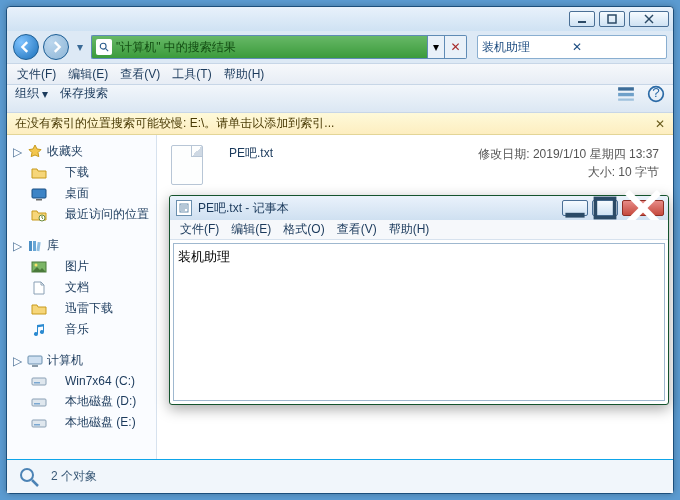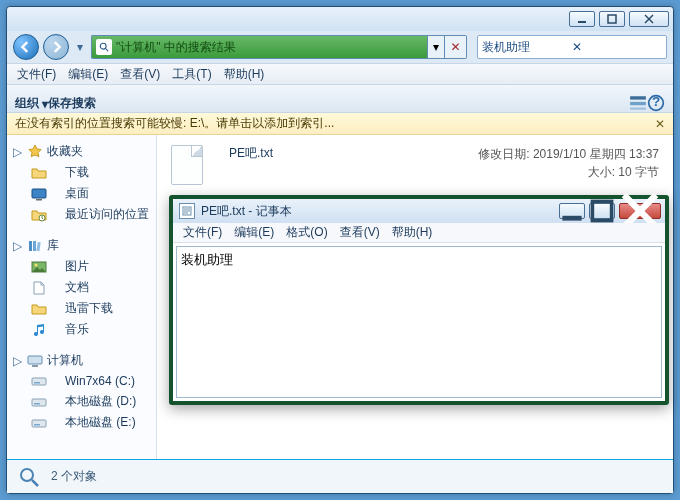--- a/index.html
+++ b/index.html
@@ -62,21 +62,21 @@
   .search-box .sx { color:#1f4e82; cursor:pointer; padding:0 2px;}
 
   .menubar {
     height:22px; background: linear-gradient(#f6f8fb,#e7edf5); border-top:1px solid #c7d6e7; border-bottom:1px solid #c7d6e7;
     display:flex; align-items:center; padding:0 4px;
   }
   .menubar .mi { padding:0 6px; color:#1b3a5c; cursor:pointer;}
 
   .toolbar {
     height:28px; background: linear-gradient(#f2f6fb,#dbe7f3); border-bottom:1px solid #c7d6e7;
-    display:flex; align-items:flex-end; padding:0 8px; gap:0;font-weight:bold;
+    display:flex; align-items:flex-start; padding:0 8px; gap:12px;
   }
   .toolbar .tb { color:#1b3a5c; cursor:pointer; display:flex; align-items:center; gap:3px;}
   .toolbar .spacer{flex:1;}
   .toolbar .ic{width:18px;height:18px;display:flex;align-items:center;justify-content:center;color:#2b5c8c;cursor:pointer;}
 
   .info-strip {
     height:22px; background: linear-gradient(#fef9d9,#fdeec0);
     border-bottom:1px solid #e3d597; display:flex; align-items:center; padding:0 8px; color:#4a3b05;
     justify-content:space-between;
   }
@@ -110,21 +110,21 @@
 
   .statusbar{
     height:34px; border-top:1px solid #0ea5e9; background:#f1f6fb; display:flex; align-items:center; padding:0 10px; gap:10px;
   }
   .statusbar .mag{width:24px;height:24px;display:flex;align-items:center;justify-content:center;color:#2b5c8c;}
   .statusbar .cnt{color:#3a5a78;}
 
   
   .notepad {
     position:absolute; left:169px; top:195px; width:500px; height:210px;
-    background:#fff; border:4px solid #14532d; border-radius:3px;
+    background:#fff; border:1px solid #14532d; border-radius:3px;
     box-shadow:0 4px 14px rgba(0,0,0,0.35);
     display:flex; flex-direction:column;
   }
   .np-title{
     height:24px; background: linear-gradient(#eaf2fb,#cfe0f1);
     display:flex; align-items:center; padding:0 4px 0 6px; border-top-left-radius:3px; border-top-right-radius:3px;
   }
   .np-ico{width:16px;height:16px;border:1px solid #6a8fae;background:#fff;margin-right:6px;display:flex;align-items:center;justify-content:center;}
   .np-ico svg{width:10px;height:10px;}
   .np-cap{flex:1;color:#1b3a5c;}

